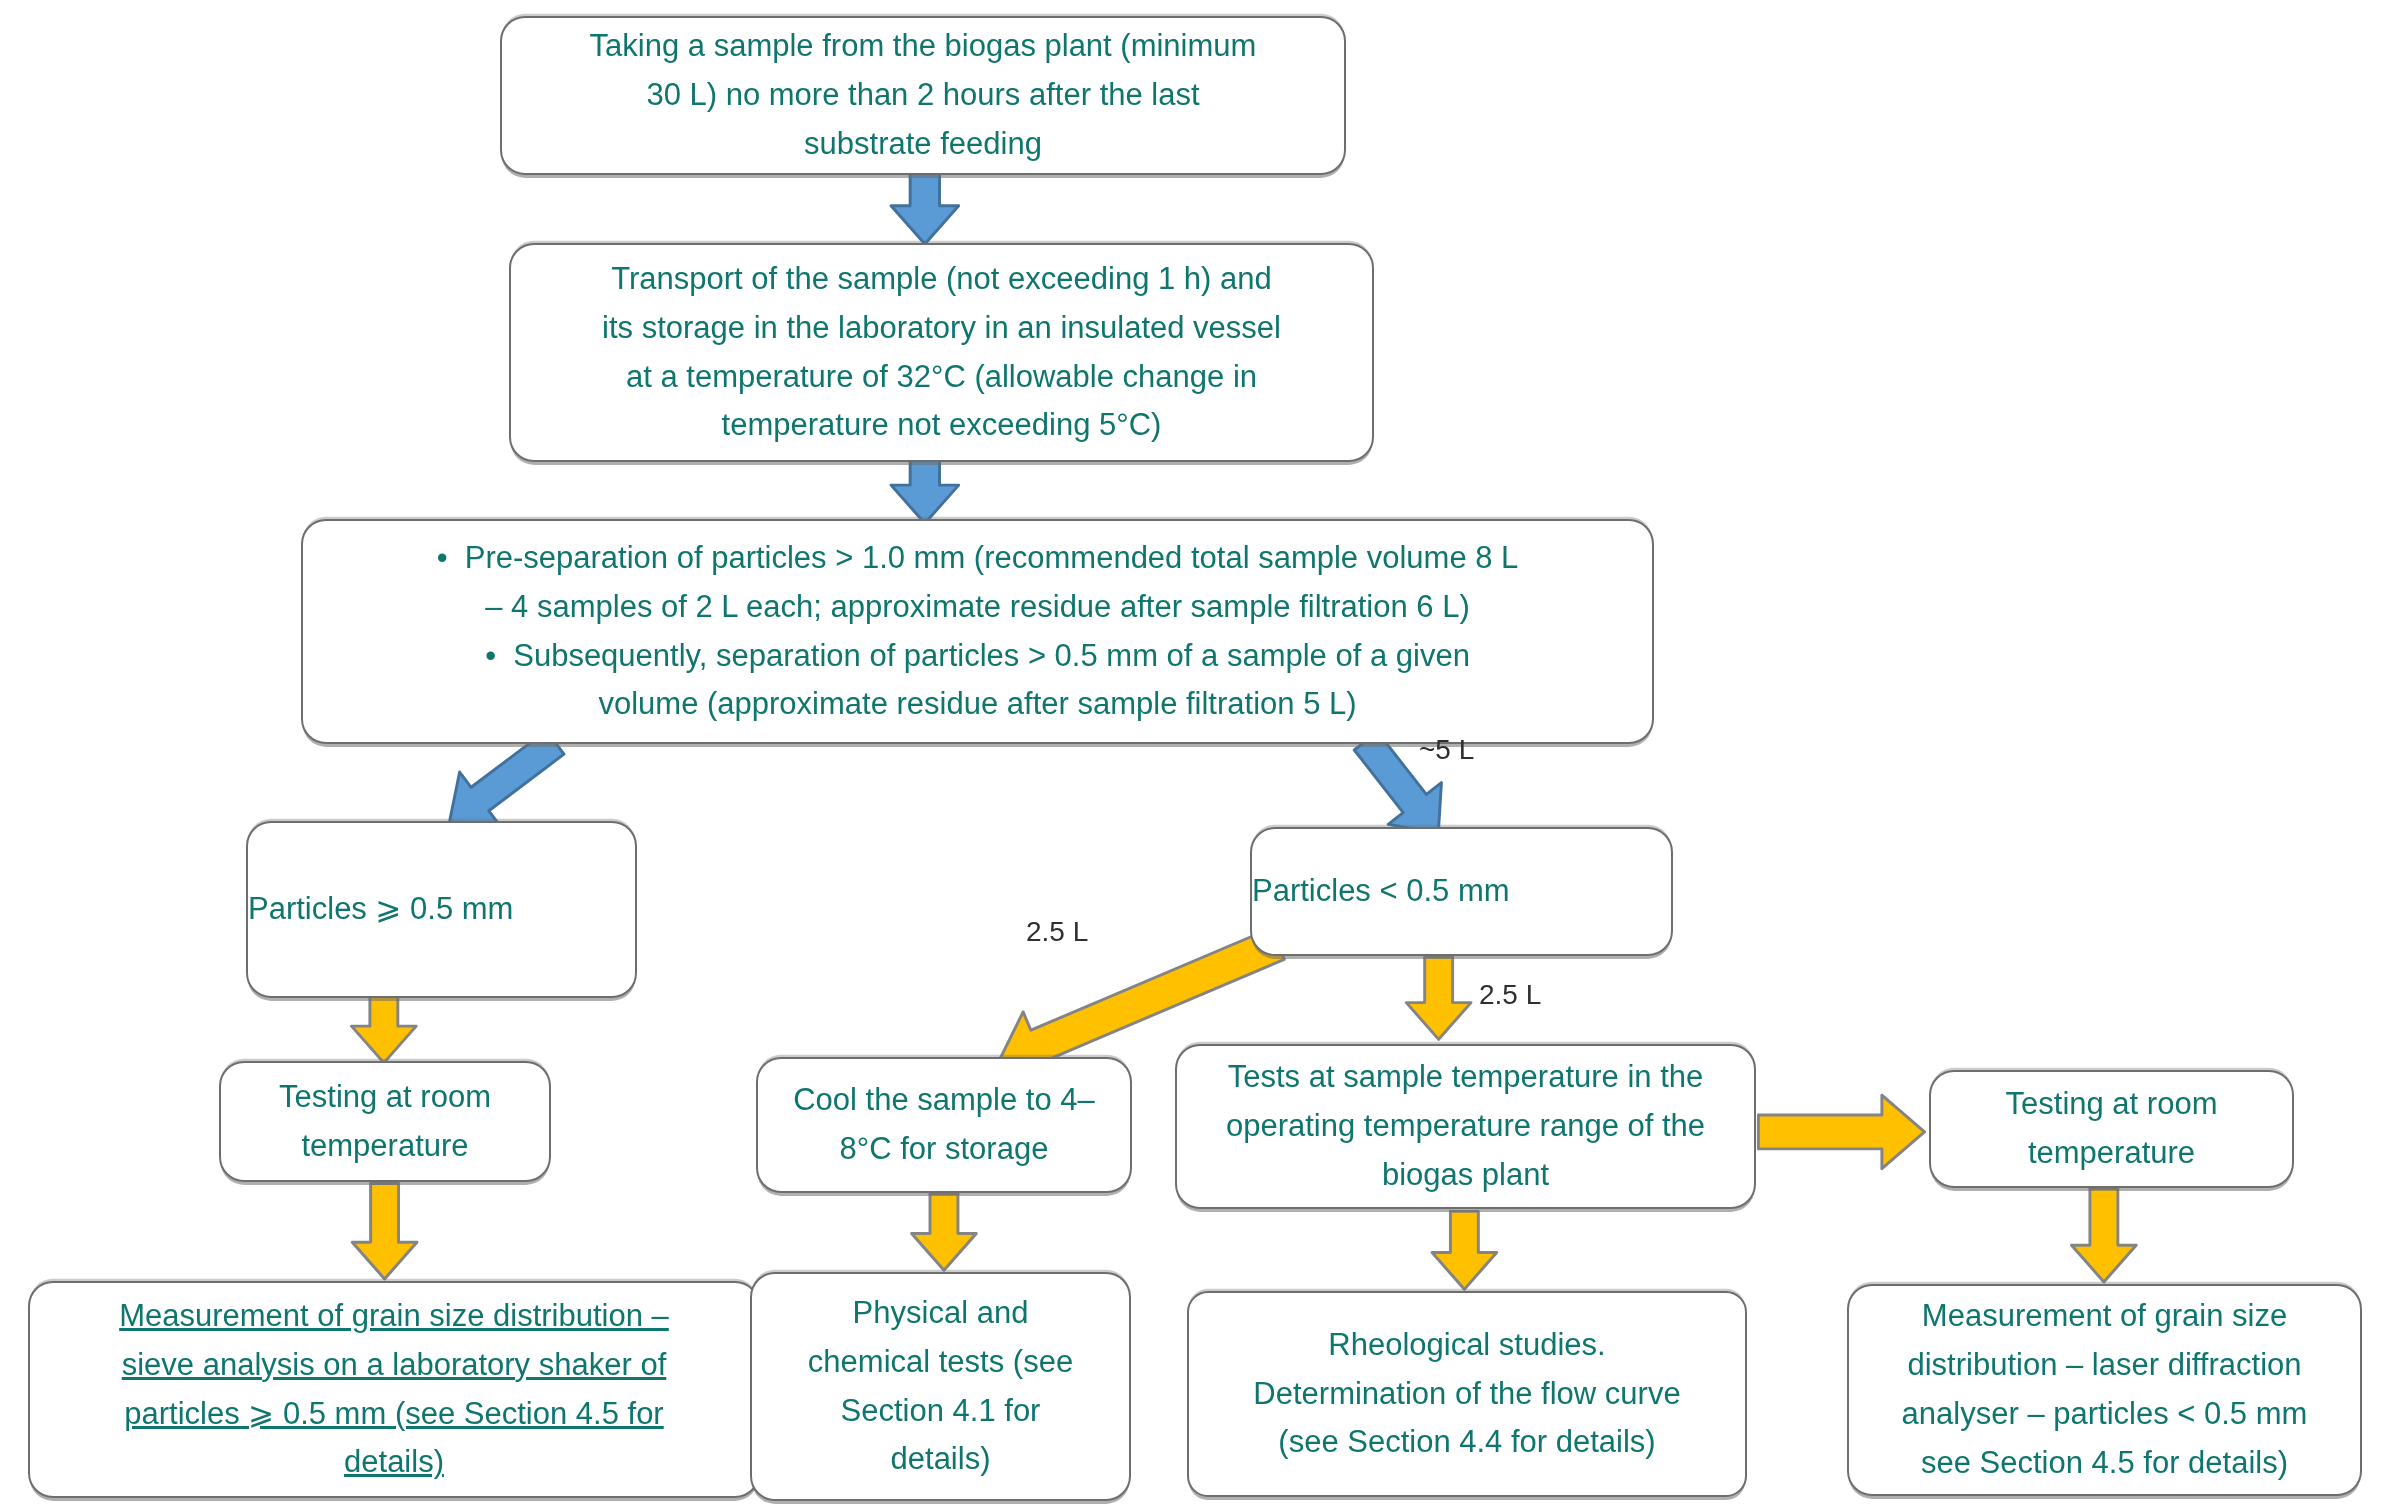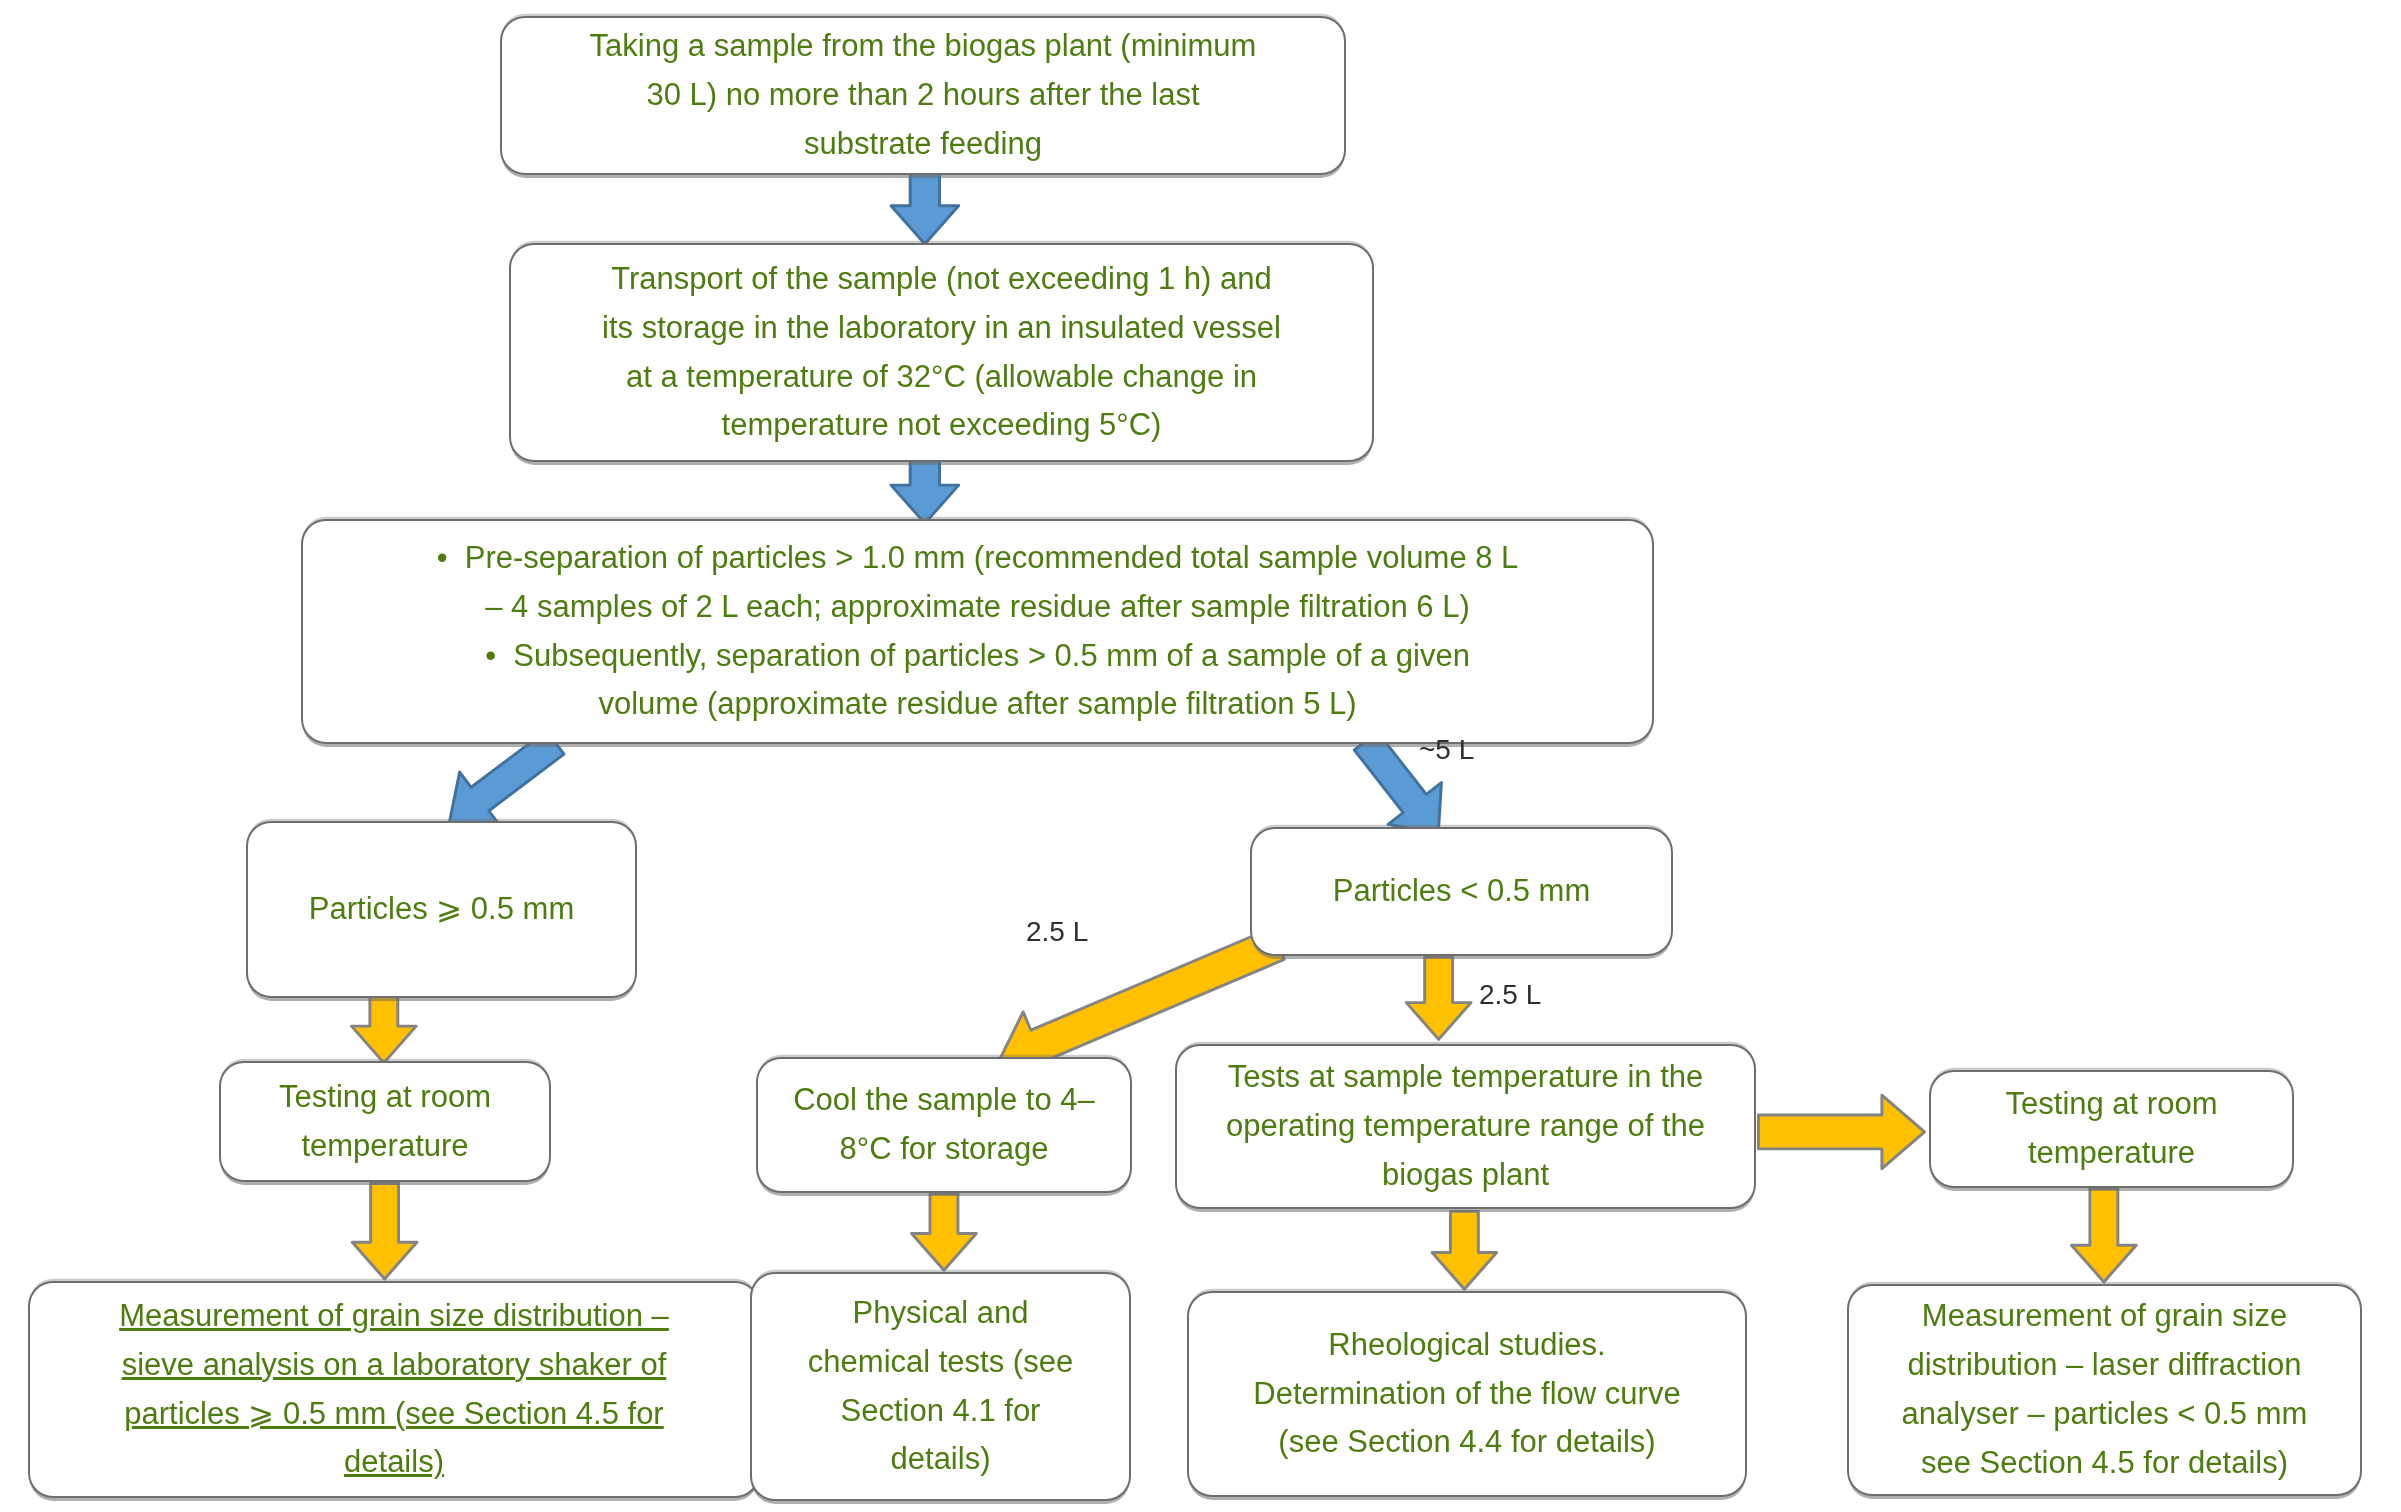--- a/index.html
+++ b/index.html
@@ -34,27 +34,27 @@
   .arrow-yellow {
     fill: #ffc000;
     stroke: #848484;
     stroke-width: 4;
     stroke-linejoin: round;
   }
   .node {
     position: absolute;
     display: flex;
     align-items: center;
-    justify-content: center;
+    justify-content: flex-start;
     text-align: center;
     background: #ffffff;
     border: 2.9px solid #6e6e6e;
     border-radius: 25px;
     box-shadow: 0 4.4px 0 -1.5px rgba(110,110,110,0.55), 0 -3.7px 0 -1.5px rgba(110,110,110,0.35);
-    color: #4d7c0f;
+    color: #0f766e;
     font-size: 31px;
     line-height: 1.58;
     box-sizing: border-box;
   }
   .node .txt { display: block; }
   .bullet-list {
     margin: 8px;
     padding: 0 121px;
     list-style: none;
   }
@@ -158,21 +158,21 @@
   </div>
 
   <div class="node" style="left:28px; top:1281px; width:732px; height:217px; padding:0 65px;text-decoration:underline;">
     <span class="txt">Measurement of grain size distribution – sieve analysis on a laboratory shaker of particles ⩾ 0.5 mm  (see Section 4.5 for details)</span>
   </div>
 
   <div class="node" style="left:750px; top:1272px; width:381px; height:229px; padding:0 47px;">
     <span class="txt">Physical and chemical tests (see Section 4.1 for details)</span>
   </div>
 
-  <div class="node" style="left:1187px; top:1291px; width:560px; height:206px; padding:0 60px;">
+  <div class="node" style="left:1187px; top:1291px; width:560px; height:206px; padding:0 60px;border-radius:21px;">
     <span class="txt">Rheological studies. Determination of the flow curve (see Section 4.4 for details)</span>
   </div>
 
   <div class="node" style="left:1847px; top:1284px; width:515px; height:212px; padding:0 24px;">
     <span class="txt">Measurement of grain size distribution – laser diffraction analyser – particles &lt; 0.5 mm see Section 4.5 for details)</span>
   </div>
 
   <div class="edge-label" style="left:1419px; top:734px;">~5 L</div>
   <div class="edge-label" style="left:1026px; top:916px;">2.5 L</div>
   <div class="edge-label" style="left:1479px; top:979px;">2.5 L</div>

